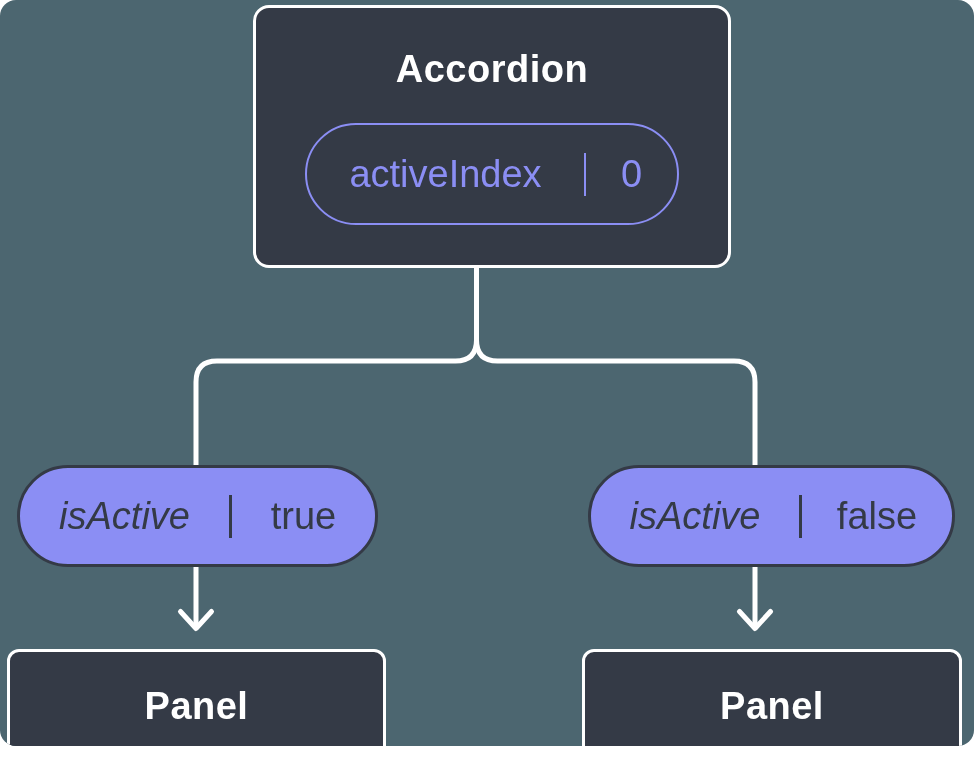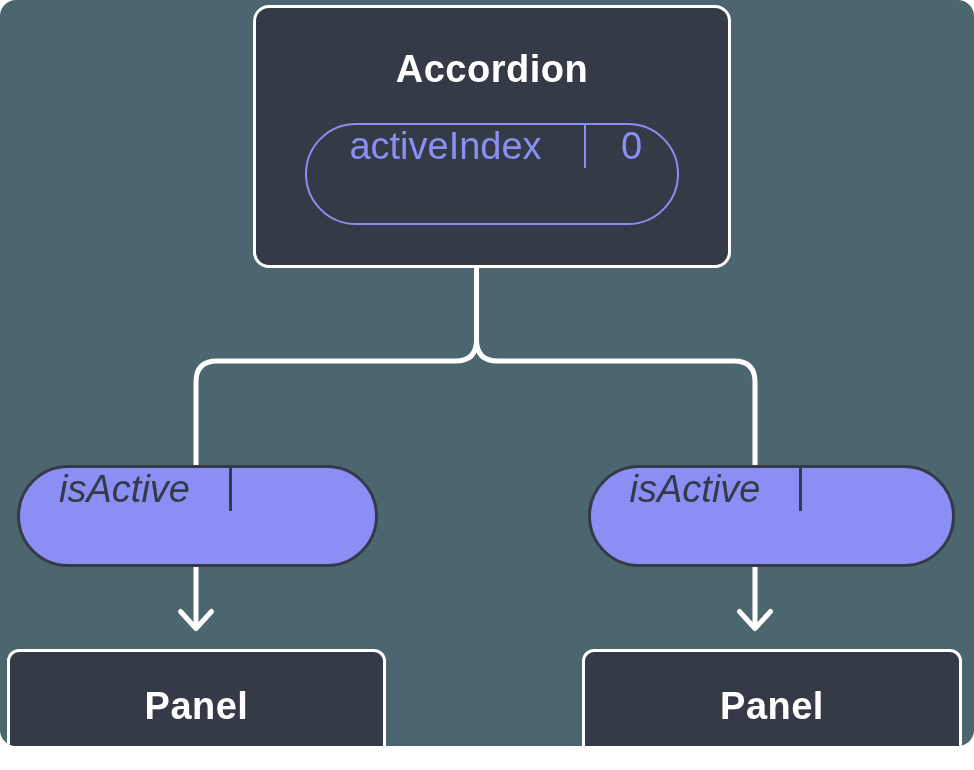--- a/index.html
+++ b/index.html
@@ -64,21 +64,21 @@
   .node-panel {
     width: 379px; height: 114px;
     border-radius: 12px;
   }
   .node-panel.panel-left  { left: 7px;  top: 649px; }
   .node-panel.panel-right { left: 582px; top: 649px; width: 380px; }
 
   .pill {
     position: absolute;
     display: flex;
-    align-items: flex-start;
+    align-items: center;
     border-radius: 51px;
     font-size: 38px;
     height: 102px;
   }
   .pill .seg {
     display: flex;
     align-items: center;
     justify-content: center;
   }
   
@@ -122,24 +122,26 @@
   <div class="node node-root">
     <div class="node-title">Accordion</div>
     <div class="pill pill-outline">
       <div class="seg seg-name">activeIndex</div>
       <div class="seg seg-value">0</div>
     </div>
   </div>
 
   <div class="pill pill-solid pill-left">
     <div class="seg seg-name">isActive</div>
+    <div class="seg seg-value">true</div>
   </div>
 
   <div class="pill pill-solid pill-right">
     <div class="seg seg-name">isActive</div>
+    <div class="seg seg-value">false</div>
   </div>
 
   <div class="node node-panel panel-left">
     <div class="node-title">Panel</div>
   </div>
 
   <div class="node node-panel panel-right">
     <div class="node-title">Panel</div>
   </div>
 

